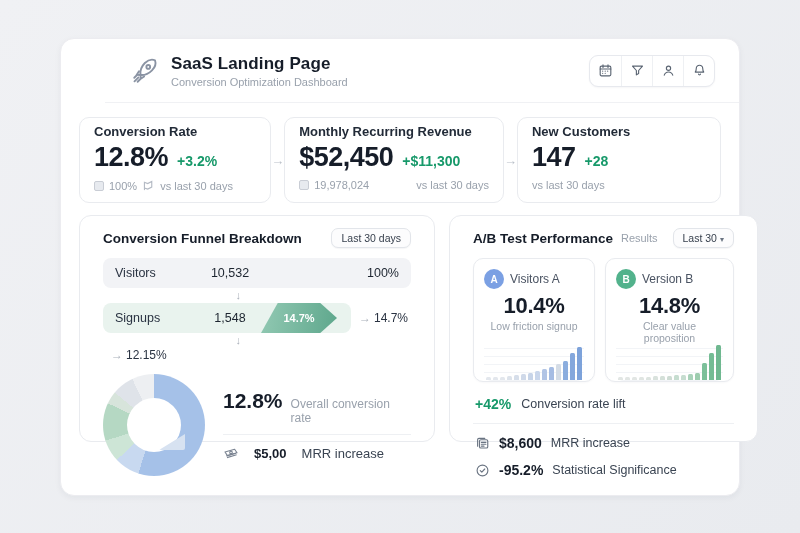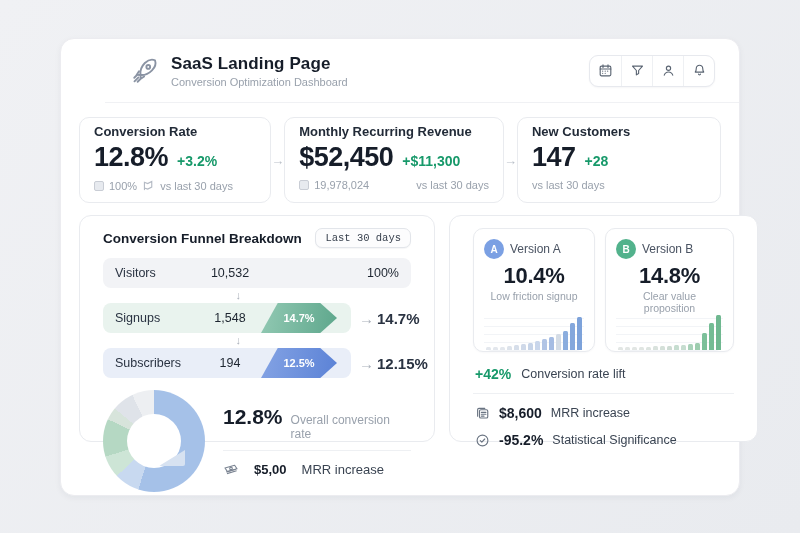--- a/index.html
+++ b/index.html
@@ -41,38 +41,38 @@
   .sq-icon { width:10px; height:10px; border:1px solid #c9cdd5; background:#e7eaef; border-radius:2px; display:inline-block; }
   .mini-icon { width:13px; height:13px; color:#b4bac4; }
 
   
   .panels-row { display:flex; gap:14px; padding:0 18px; }
   .panel { border:1px solid var(--border); border-radius:12px; padding:12px 23px; background:#fff; height:227px; }
   .panel.funnel { width:356px; flex:0 0 auto; }
   .panel.abtest { flex:1; }
   .panel-header { display:flex; align-items:center; margin-bottom:10px; }
   .panel-title { font-size:13.5px; font-weight:700; color:var(--dark); }
-  .range-btn { margin-left:auto; font-size:10.5px; color:#38414e; border:1px solid #e2e5ea; background:#fcfcfd; border-radius:7px; padding:3px 9px; box-shadow:0 1px 1px rgba(20,30,50,.04); cursor:pointer; white-space:nowrap;font-family:Liberation Mono, monospace; }
+  .range-btn { margin-left:auto; font-size:10.5px; color:#38414e; border:1px solid #e2e5ea; background:#fcfcfd; border-radius:7px; padding:3px 9px; box-shadow:0 1px 1px rgba(20,30,50,.04); cursor:pointer; white-space:nowrap; }
   .results-label { margin-left:auto; font-size:11px; color:var(--muted); margin-right:7px; }
   .range-btn .caret { font-size:8px; color:#6a7482; margin-left:3px; }
 
   
   .frow-line { display:flex; align-items:center; }
   .frow { height:30px; border-radius:8px; display:flex; align-items:center; padding:0 12px; font-size:12.5px; flex:1; position:relative; }
   .frow .flabel { width:84px; color:#2a3342; }
   .frow .fvalue { width:62px; text-align:center; color:#1d2530; }
   .frow .fspacer { flex:1; }
   .frow .frate-in { color:#1d2530; }
   .row-visitors { background:var(--row-visitors); }
   .row-signups { background:var(--row-signups); }
   .row-subscribers { background:var(--row-subscribers); }
   .chevron { width:76px; height:30px; display:flex; align-items:center; justify-content:center; color:#fff; font-size:11px; font-weight:700; clip-path:polygon(22% 0, 78% 0, 100% 50%, 78% 100%, 0 100%); margin-right:2px; }
   .chevron.teal { background:linear-gradient(100deg,var(--chevron-teal-a),var(--chevron-teal-b)); }
   .chevron.blue { background:linear-gradient(100deg,var(--chevron-blue-a),var(--chevron-blue-b)); }
-  .rate-out { width:78px; flex:0 0 auto; font-size:15px; color:#2a3342; padding-left:8px; white-space:nowrap;font-weight:bold; }
+  .rate-out { width:78px; flex:0 0 auto; font-size:12px; color:#2a3342; padding-left:8px; white-space:nowrap; }
   .rate-out .out-arrow { color:#aab0ba; margin-right:3px; }
   .down-arrow { height:15px; font-size:11px; color:#aab0ba; padding-left:43%; line-height:15px; }
 
   
   .funnel-bottom { display:flex; align-items:center; gap:18px; margin-top:12px; }
   .donut { width:102px; height:102px; border-radius:50%; position:relative; flex:0 0 auto; }
   .donut-hole { position:absolute; left:24px; top:24px; width:54px; height:54px; border-radius:50%; background:#fff; }
   .donut-wedge { position:absolute; right:-4px; bottom:2px; width:26px; height:20px; background:#d7e2f1; clip-path:polygon(0 100%, 100% 20%, 100% 100%); border-radius:2px; }
   .overall-block { flex:1; }
   .overall-line { display:flex; align-items:baseline; gap:8px; padding-bottom:9px; border-bottom:1px solid #eef0f3; }
@@ -215,26 +215,20 @@
           <span class="flabel">Signups</span>
           <span class="fvalue">1,548</span>
           <span class="fspacer"></span>
           <span class="chevron teal">14.7%</span>
         </div>
         <div class="rate-out"><span class="out-arrow">→</span><span>14.7%</span></div>
       </div>
       <div class="down-arrow">↓</div>
 
       <div class="frow-line">
-        <div class="frow row-subscribers">
-          <span class="flabel">Subscribers</span>
-          <span class="fvalue">194</span>
-          <span class="fspacer"></span>
-          <span class="chevron blue">12.5%</span>
-        </div>
         <div class="rate-out"><span class="out-arrow">→</span><span>12.15%</span></div>
       </div>
 
       <div class="funnel-bottom">
         <div class="donut" id="donut" style="background: conic-gradient(rgb(165, 193, 232) 0%, rgb(165, 193, 232) 55%, rgb(200, 217, 240) 55%, rgb(200, 217, 240) 63%, rgb(205, 229, 214) 63%, rgb(205, 229, 214) 70%, rgb(181, 216, 195) 70%, rgb(181, 216, 195) 82%, rgb(215, 228, 219) 82%, rgb(215, 228, 219) 86%, rgb(223, 227, 233) 86%, rgb(223, 227, 233) 93%, rgb(237, 239, 242) 93%, rgb(237, 239, 242) 100%);">
           <div class="donut-hole">
               <div class="donut-wedge"></div>
             </div>
         </div>
         <div class="overall-block">
@@ -249,26 +243,31 @@
                 <circle cx="10" cy="8" r="1.6"></circle>
               </svg>
             <span class="mrr-value">$5,00</span>
             <span>MRR increase</span>
           </div>
         </div>
       </div>
     </div>
 
     <div class="panel abtest">
+      <div class="panel-header">
+        <div class="panel-title">A/B Test Performance</div>
+        <span class="results-label">Results</span>
+        <button class="range-btn"><span>Last 30</span><span class="caret">▾</span></button>
+      </div>
 
       <div class="versions">
         <div class="vcard va">
           <div class="vhead">
             <span class="vbadge">A</span>
-            <span class="vname">Version A</span>
+            <span class="vname">Visitors A</span>
           </div>
           <div class="vvalue">10.4%</div>
           <div class="vdesc">Low friction signup</div>
           <div class="vchart">
               <div class="bar" style="height: 3px; background: rgb(227, 231, 237);"></div>
               <div class="bar" style="height: 3px; background: rgb(227, 231, 237);"></div>
               <div class="bar" style="height: 3px; background: rgb(227, 231, 237);"></div>
               <div class="bar" style="height: 4px; background: rgb(221, 227, 235);"></div>
               <div class="bar" style="height: 5px; background: rgb(214, 222, 234);"></div>
               <div class="bar" style="height: 6px; background: rgb(207, 217, 233);"></div>

